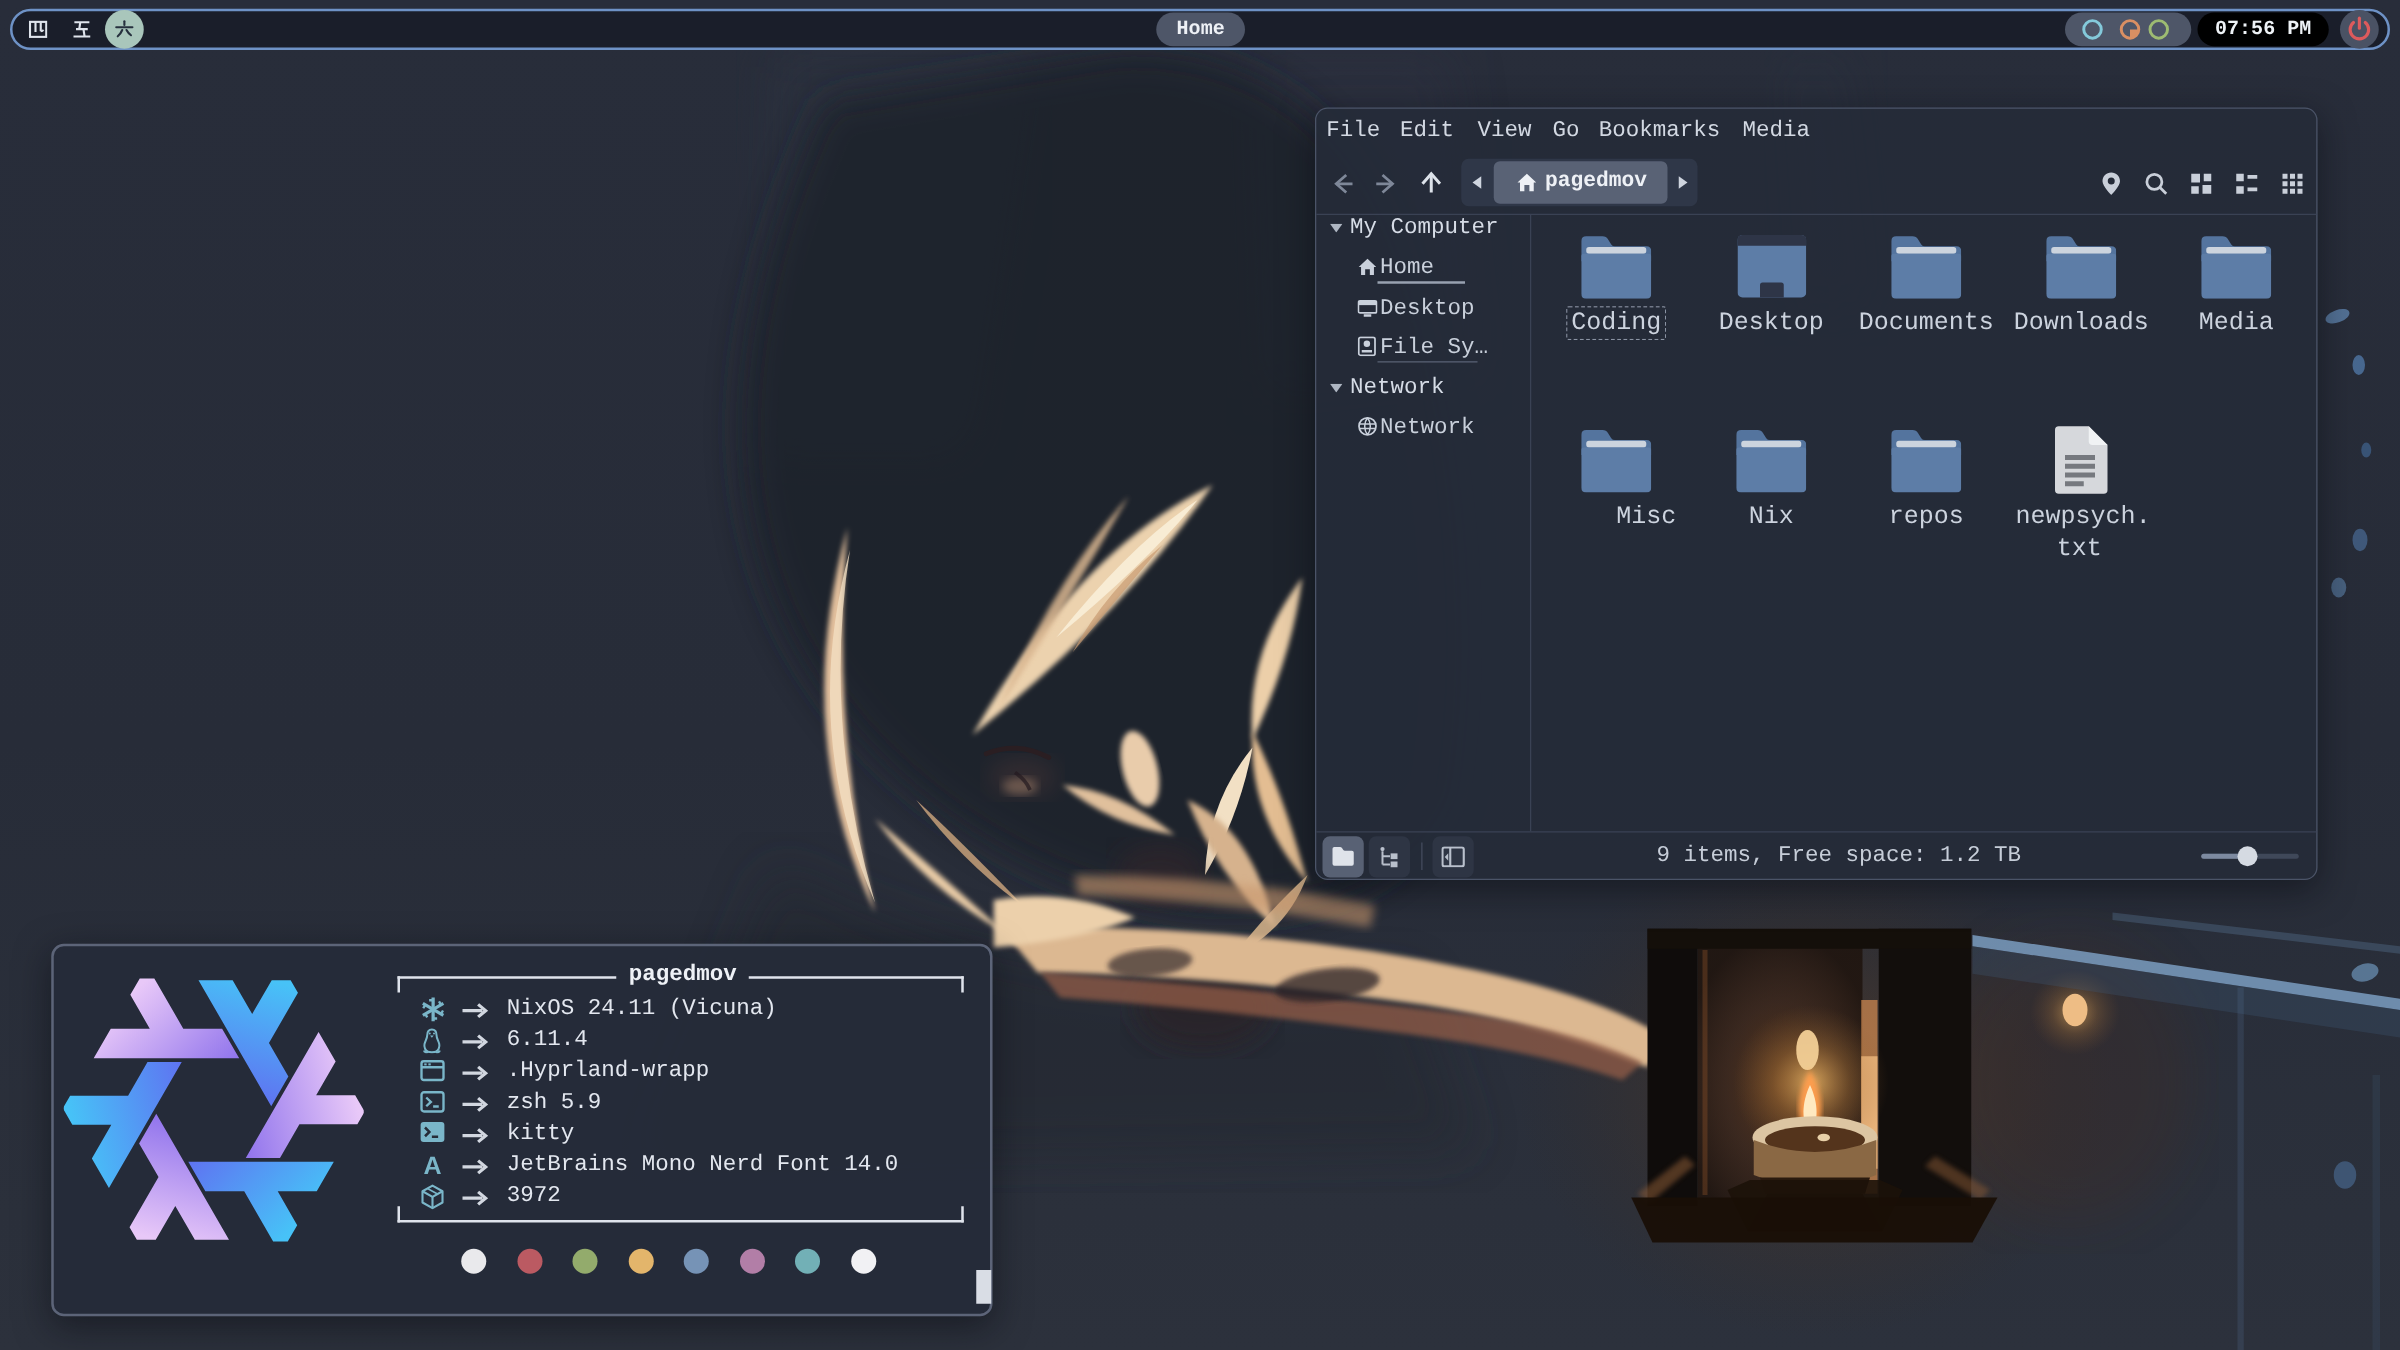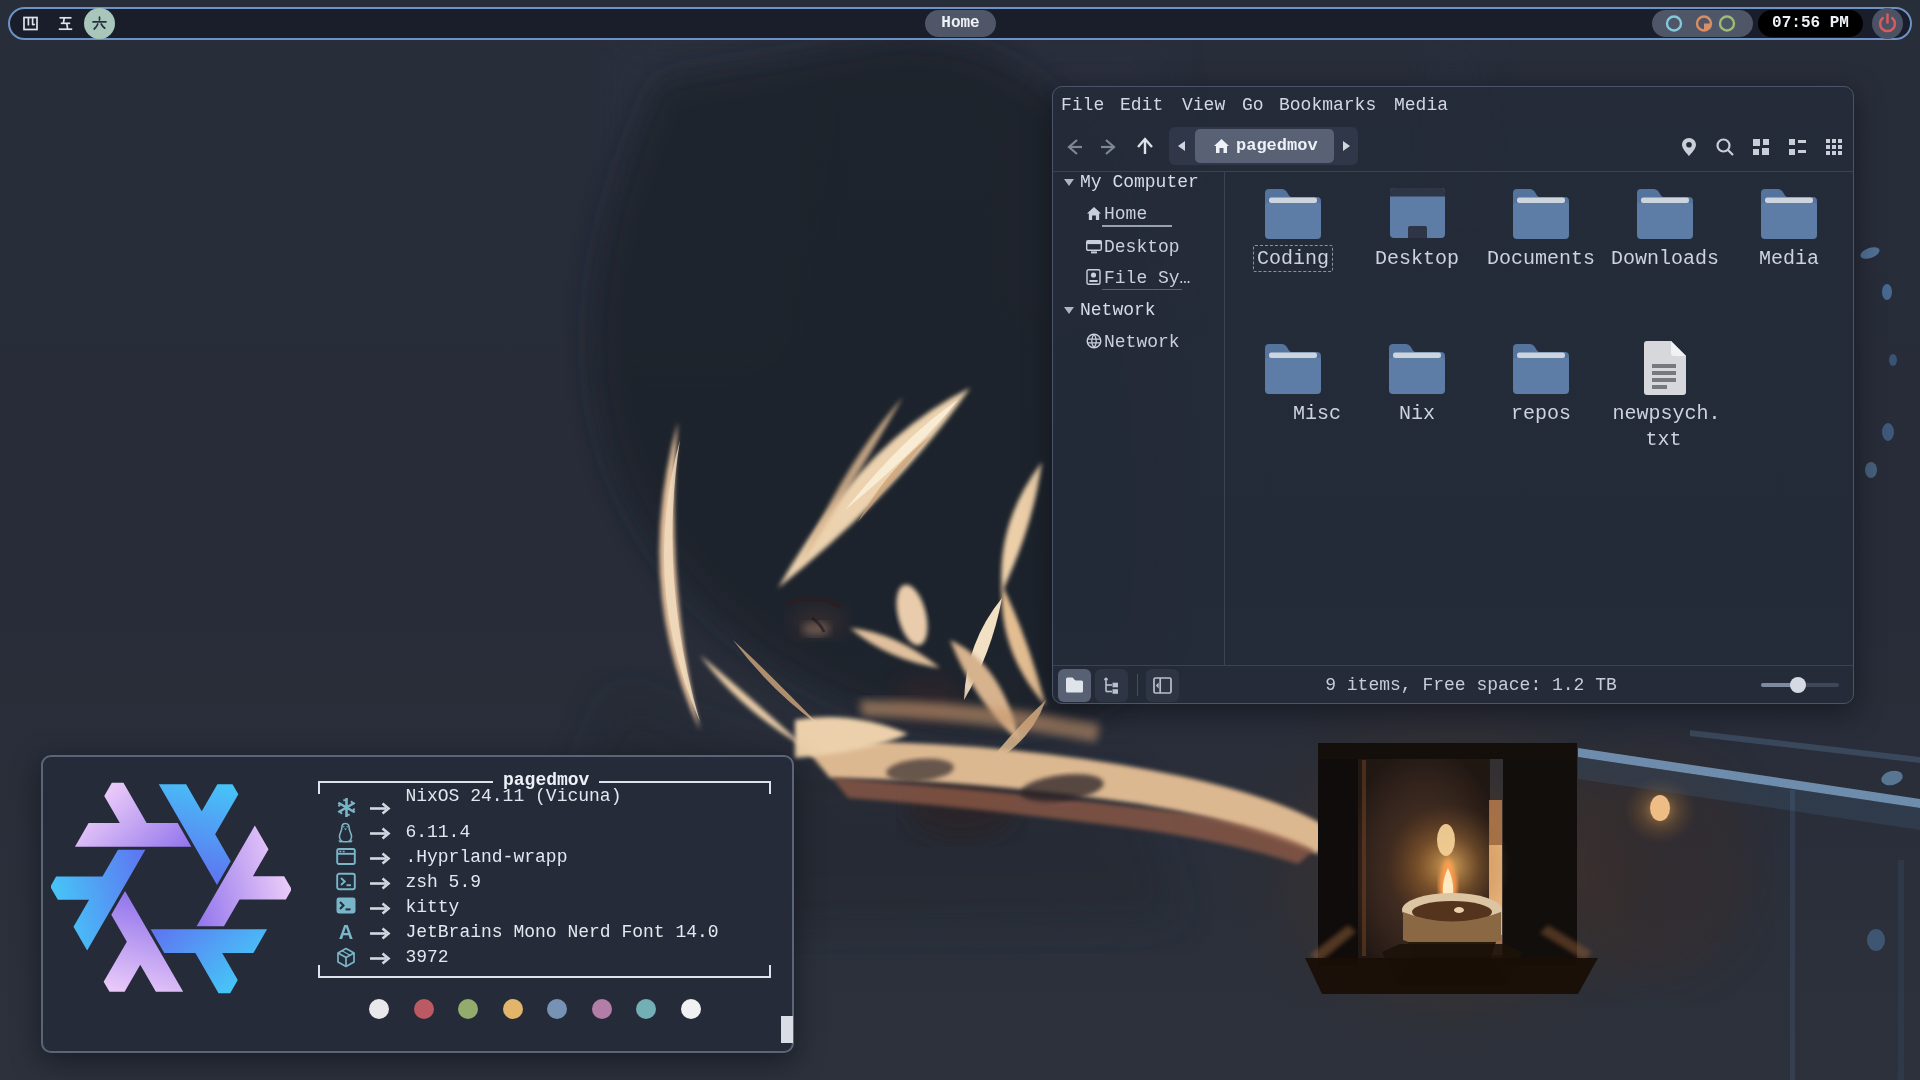--- a/index.html
+++ b/index.html
@@ -480,21 +480,21 @@
  <div id="fetchtext">
 
   <div class="frameline" style="left:275px;top:24px;width:175px;height:2px"></div>
   <div class="frameline" style="left:556px;top:24px;width:172px;height:2px"></div>
   <div class="frameline" style="left:275px;top:24px;width:2px;height:13px"></div>
   <div class="frameline" style="left:726px;top:24px;width:2px;height:13px"></div>
   <div class="frameline" style="left:275px;top:219px;width:453px;height:2px"></div>
   <div class="frameline" style="left:275px;top:208px;width:2px;height:13px"></div>
   <div class="frameline" style="left:726px;top:208px;width:2px;height:13px"></div>
   <div id="ftitle" style="left:460px;top:13px;">pagedmov</div>
-  <div class="frow" style="left:330px;top:27px">   NixOS 24.11 (Vicuna)</div>
+  <div class="frow" style="left:330px;top:38px">   NixOS 24.11 (Vicuna)</div>
   <div class="frow" style="left:330px;top:63px">   6.11.4</div>
   <div class="frow" style="left:330px;top:88px">   .Hyprland-wrapp</div>
   <div class="frow" style="left:330px;top:113px">   zsh 5.9</div>
   <div class="frow" style="left:330px;top:138px">   kitty</div>
   <div class="frow" style="left:330px;top:163px">   JetBrains Mono Nerd Font 14.0</div>
   <div class="frow" style="left:330px;top:188px">   3972</div>
 
   <div id="ficons">
         <div style="position:absolute;left:293px;top:40px"><svg width="21" height="21" viewBox="0 0 21 21">
             <g stroke="#7ab6c9" stroke-width="2.6" stroke-linecap="butt">

